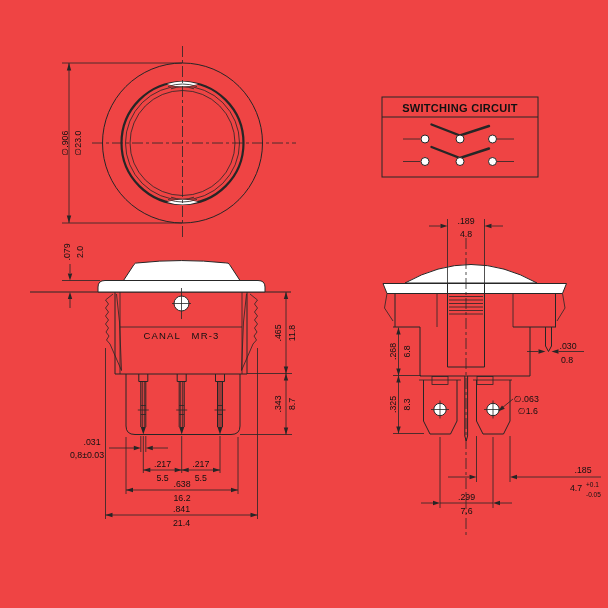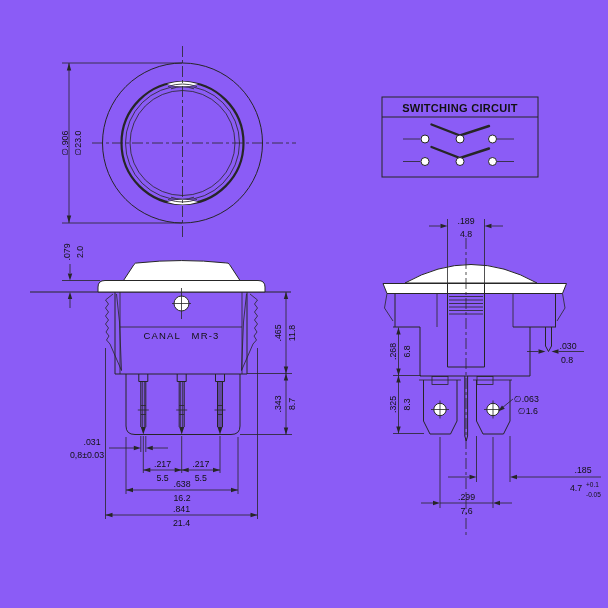--- a/index.html
+++ b/index.html
@@ -1,16 +1,16 @@
 <!DOCTYPE html>
 <html><head>
 <meta charset="utf-8">
 <style>
   html,body{margin:0;padding:0;background:#fff;}
-  .sheet{position:relative;width:608px;height:608px;background:#8b5cf6;overflow:hidden;}
+  .sheet{position:relative;width:608px;height:608px;background:#ef4444;overflow:hidden;}
   svg{position:absolute;left:0;top:0;}
   .ln{stroke:#262626;stroke-width:1;fill:none;}
   .lnt{stroke:#262626;stroke-width:0.8;fill:none;}
   .thk{stroke:#262626;stroke-width:2.4;fill:none;stroke-linecap:round;}
   .ring{stroke:#262626;stroke-width:2.2;fill:none;}
   .cl{stroke:#262626;stroke-width:0.8;fill:none;stroke-dasharray:11 3 3 3;}
   .fw{fill:#ffffff;stroke:#262626;stroke-width:1;}
   .ar{fill:#262626;stroke:none;}
   text{font-family:"Liberation Sans","DejaVu Sans",sans-serif;fill:#111;font-size:8.8px;}
   .dm{text-anchor:middle;}

